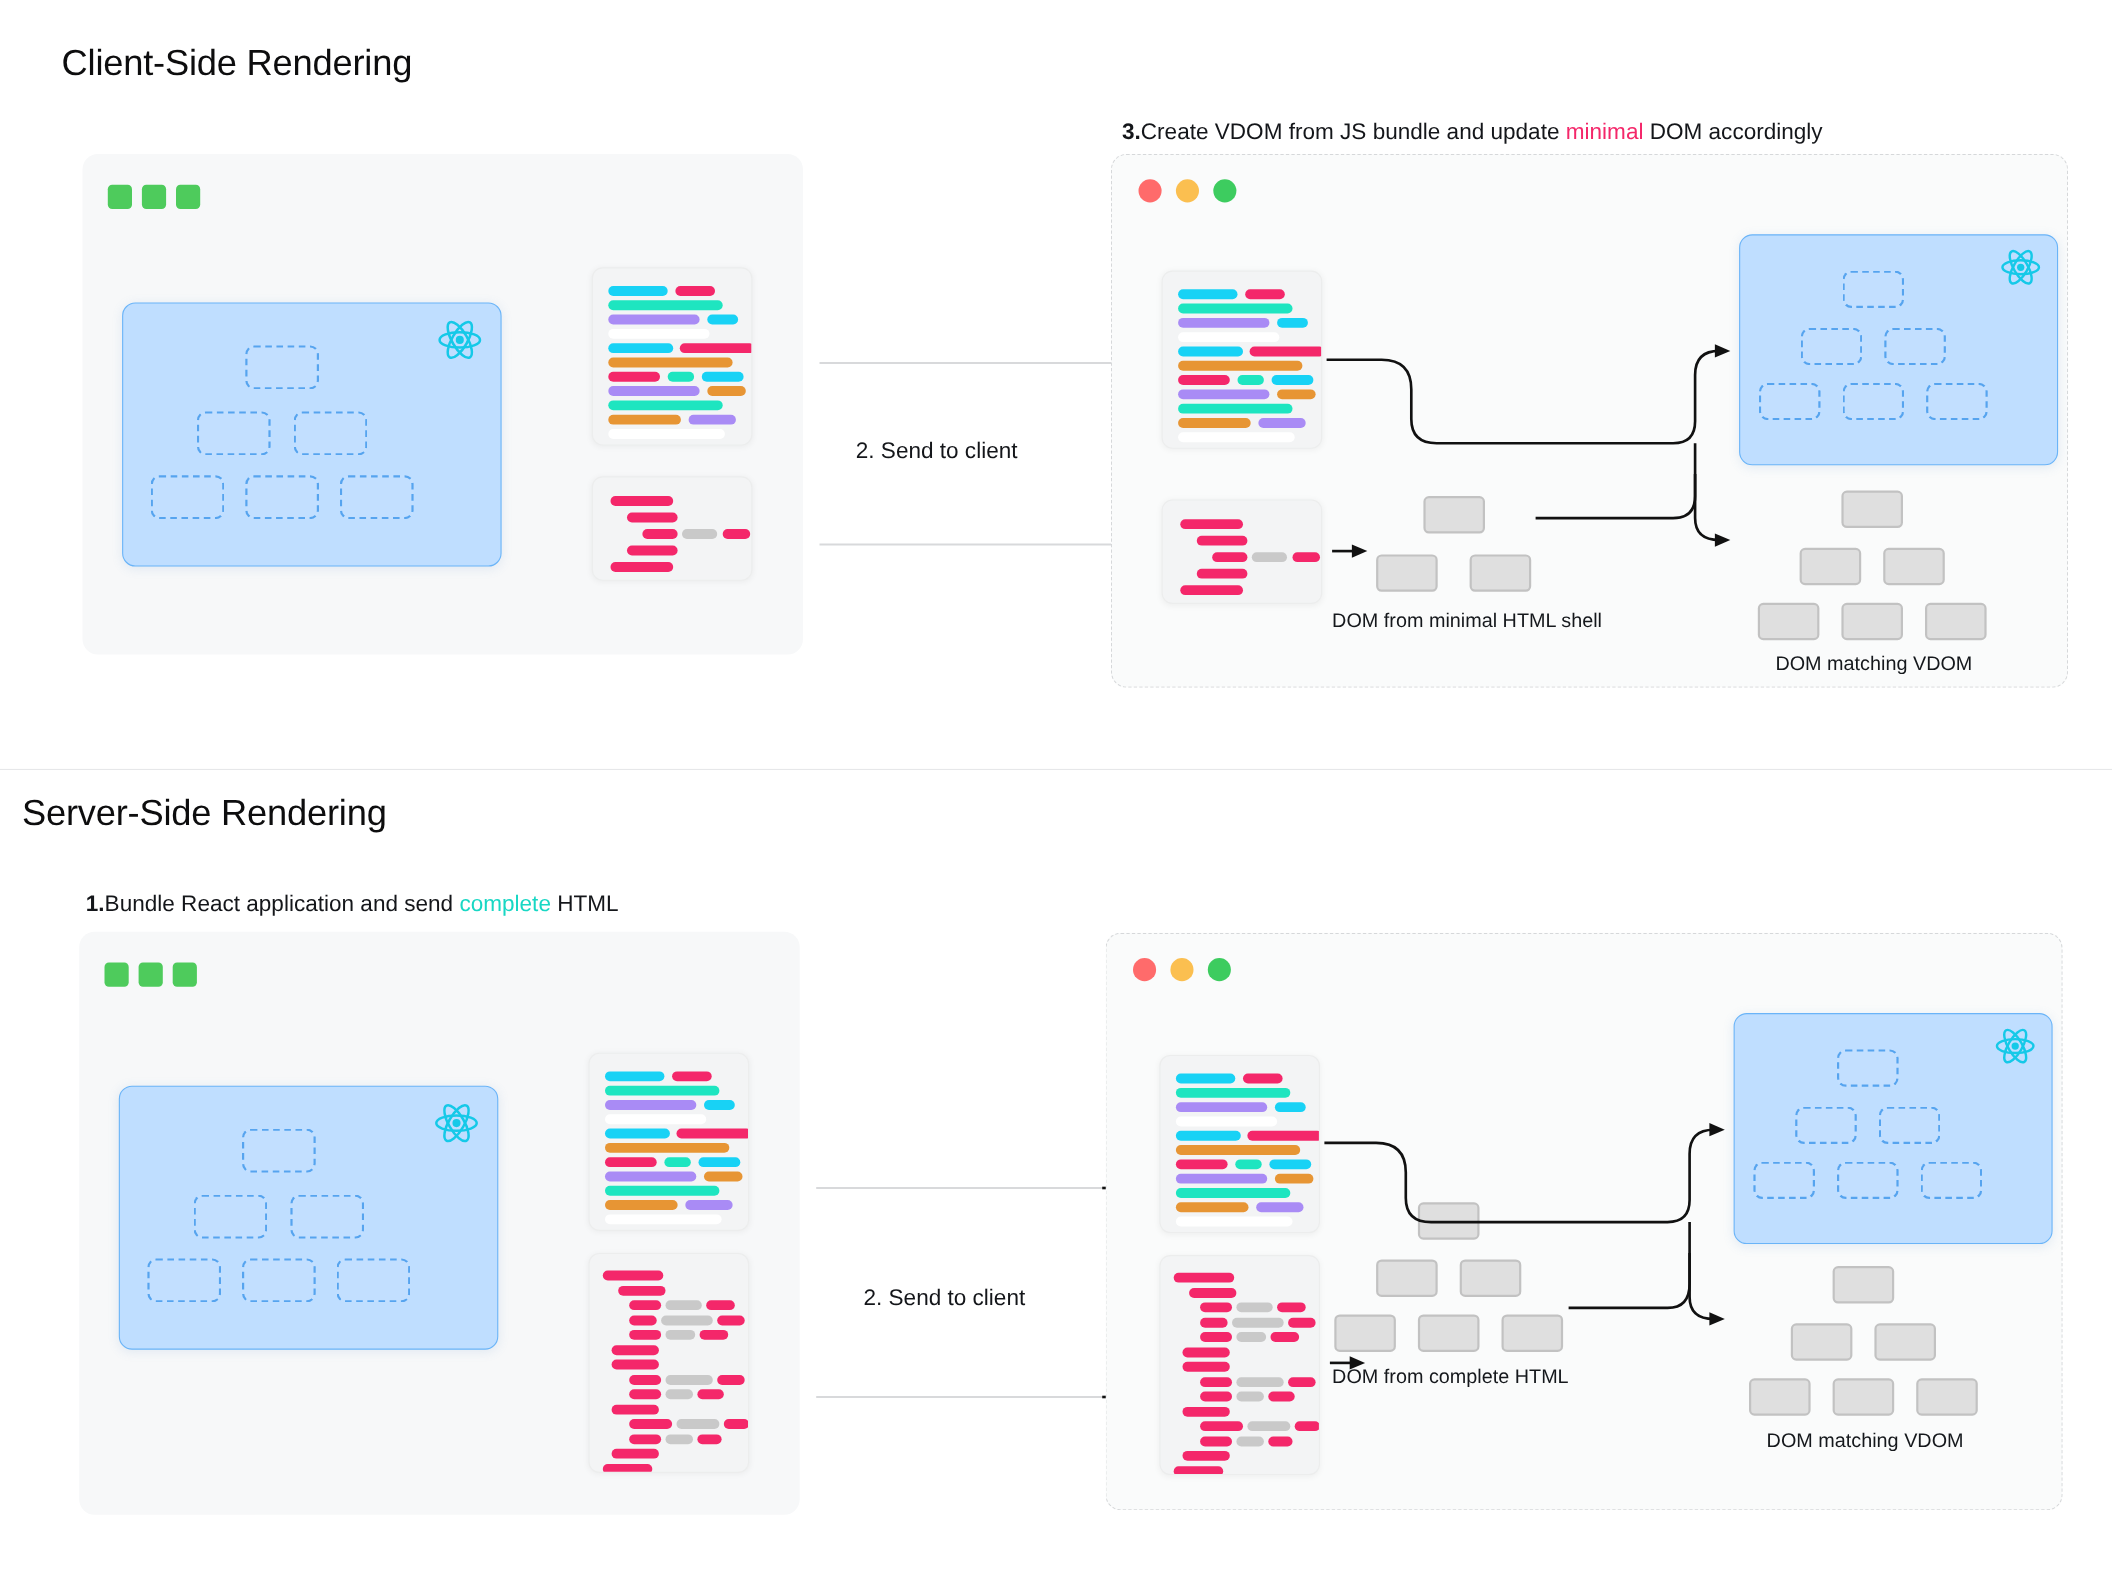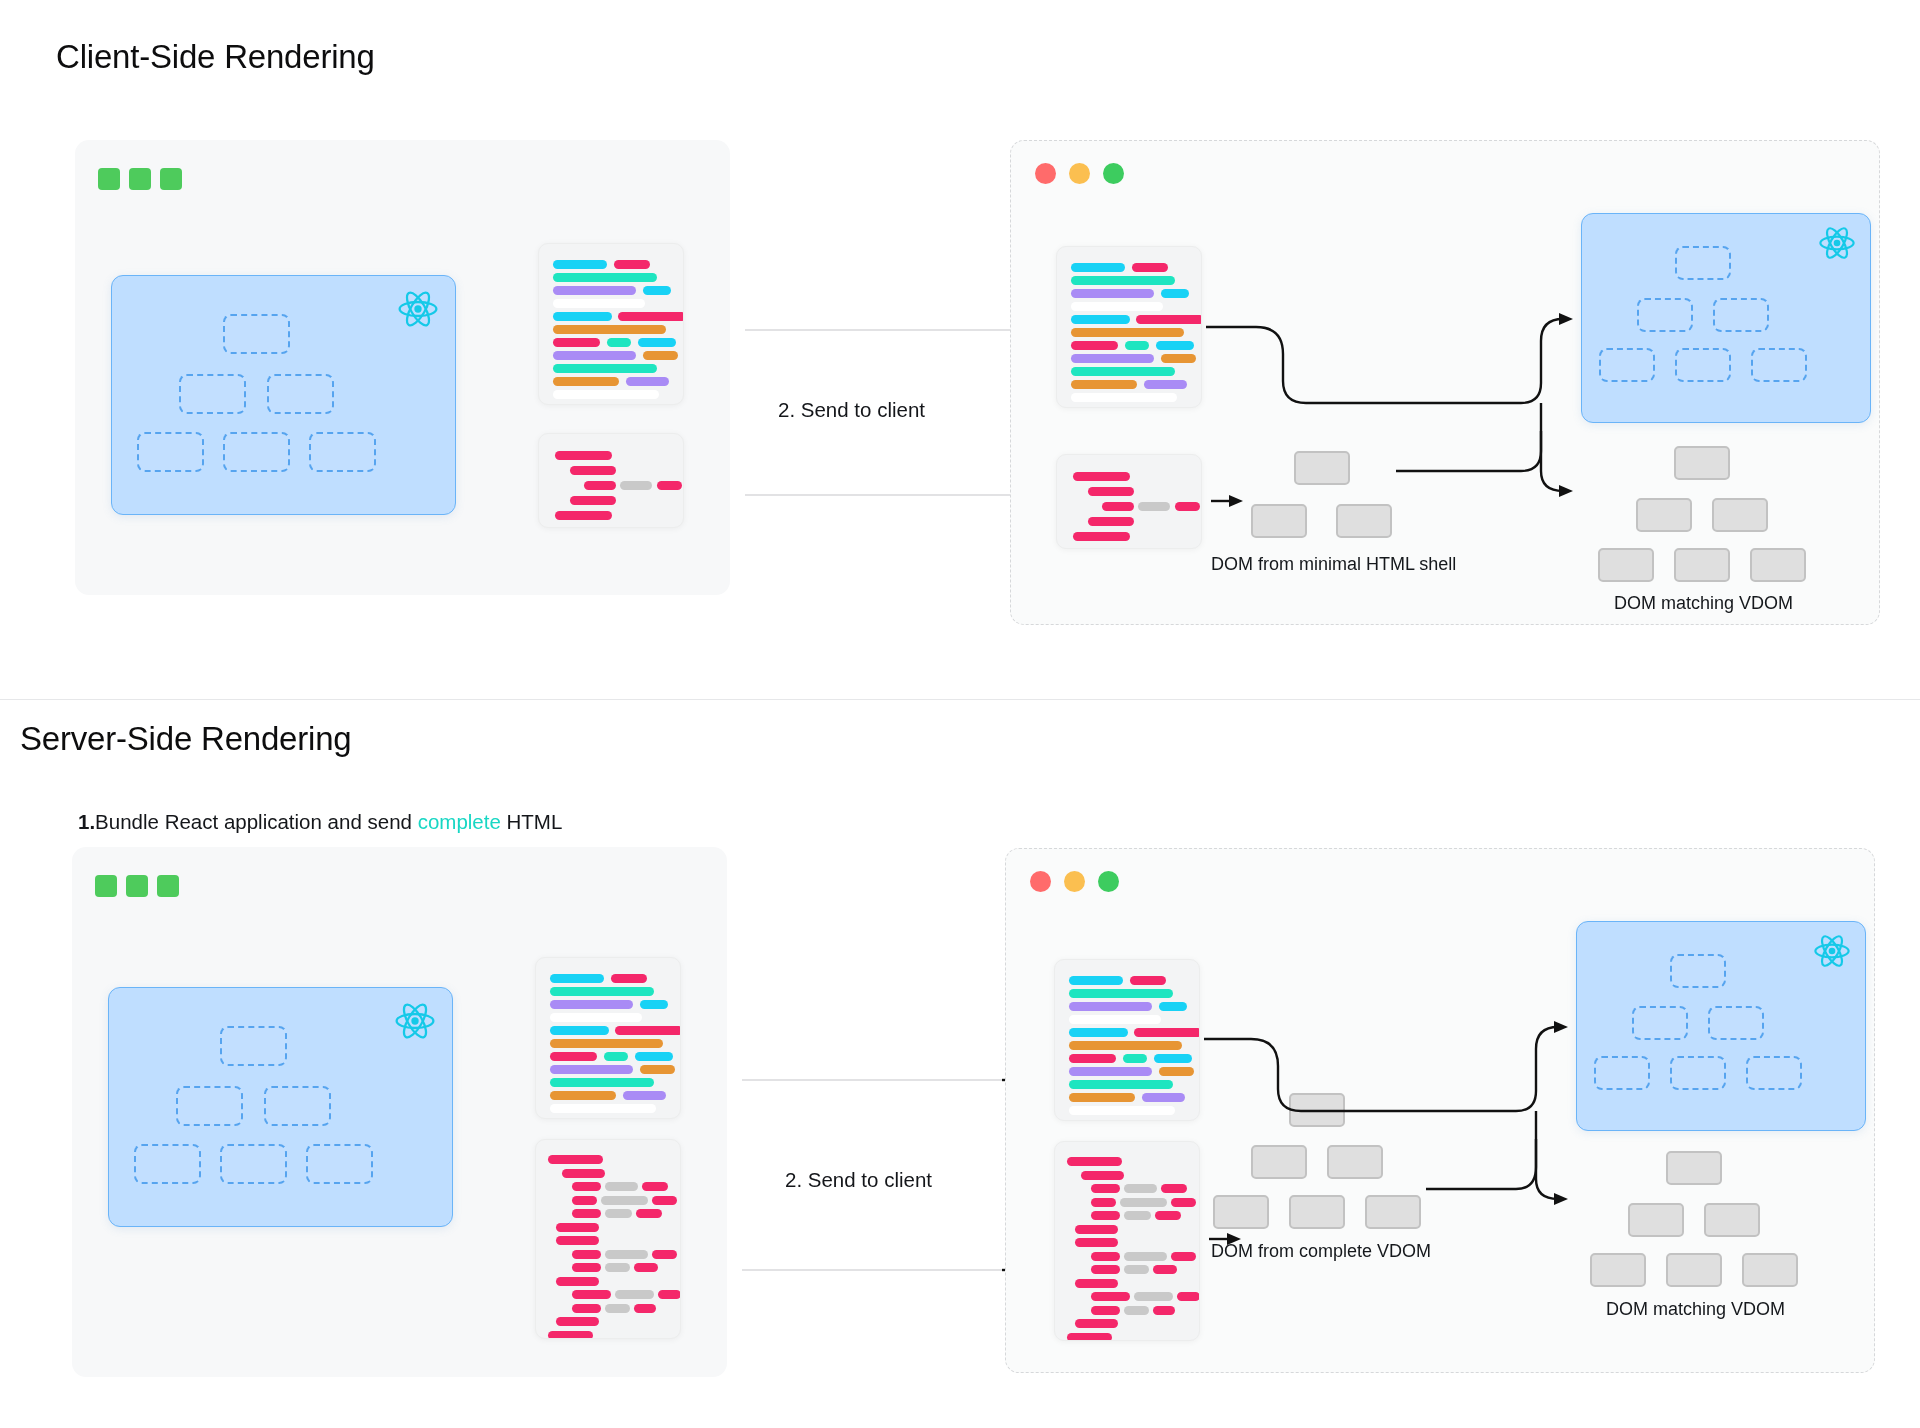--- a/index.html
+++ b/index.html
@@ -91,20 +91,23 @@
 
 <div class="page">
 
   <div class="divider"></div>
 
   <div class="section" id="section-csr">
 
     <div class="sec-title">Client-Side Rendering</div>
 
 
+    <div class="step-label" style="left:1020px; top:108px;">
+      <b>3.</b><span>Create VDOM from JS bundle and update </span><span class="hl-min">minimal</span><span> DOM accordingly</span>
+    </div>
 
     <div class="left-card" style="left:75px; top:140px; width:655px; height:455px;">
       <div class="dots-green" style="left:23px; top:28px;">
         <span></span>
         <span></span>
         <span></span>
       </div>
 
       <div class="vdom-panel" style="left:36px; top:135px; width:345px; height:240px;">
         <span class="react-logo" style="right:16px; top:14px;">
@@ -402,21 +405,21 @@
           <div class="tok" style="left: 12px; top: 190.5px; width: 44.88px; height: 9px; background: rgb(244, 39, 106);"></div>
         </div>
 
       <div>
         <div class="dom-node" style="left:283px; top:244px; width:56px; height:34px;"></div>
         <div class="dom-node" style="left:245px; top:296px; width:56px; height:34px;"></div>
         <div class="dom-node" style="left:321px; top:296px; width:56px; height:34px;"></div>
         <div class="dom-node" style="left:207px; top:346px; width:56px; height:34px;"></div>
         <div class="dom-node" style="left:283px; top:346px; width:56px; height:34px;"></div>
         <div class="dom-node" style="left:359px; top:346px; width:56px; height:34px;"></div>
-        <div class="dom-caption" style="left:205px; top:392px;">DOM from complete VDOM</div>
+        <div class="dom-caption" style="left:205px; top:392px;">DOM from complete HTML</div>
       </div>
 
       <div class="vdom-panel" style="left:570px; top:72px; width:290px; height:210px;">
         <span class="react-logo" style="right:14px; top:12px;">
           <svg width="38" height="34" viewBox="0 0 48 43">
             <ellipse cx="24" cy="21.5" rx="21" ry="8" fill="none" stroke="#15c9e8" stroke-width="2.8"></ellipse>
             <ellipse cx="24" cy="21.5" rx="21" ry="8" fill="none" stroke="#15c9e8" stroke-width="2.8" transform="rotate(60 24 21.5)"></ellipse>
             <ellipse cx="24" cy="21.5" rx="21" ry="8" fill="none" stroke="#15c9e8" stroke-width="2.8" transform="rotate(120 24 21.5)"></ellipse>
             <circle cx="24" cy="21.5" r="4.2" fill="#15c9e8"></circle>
           </svg>

